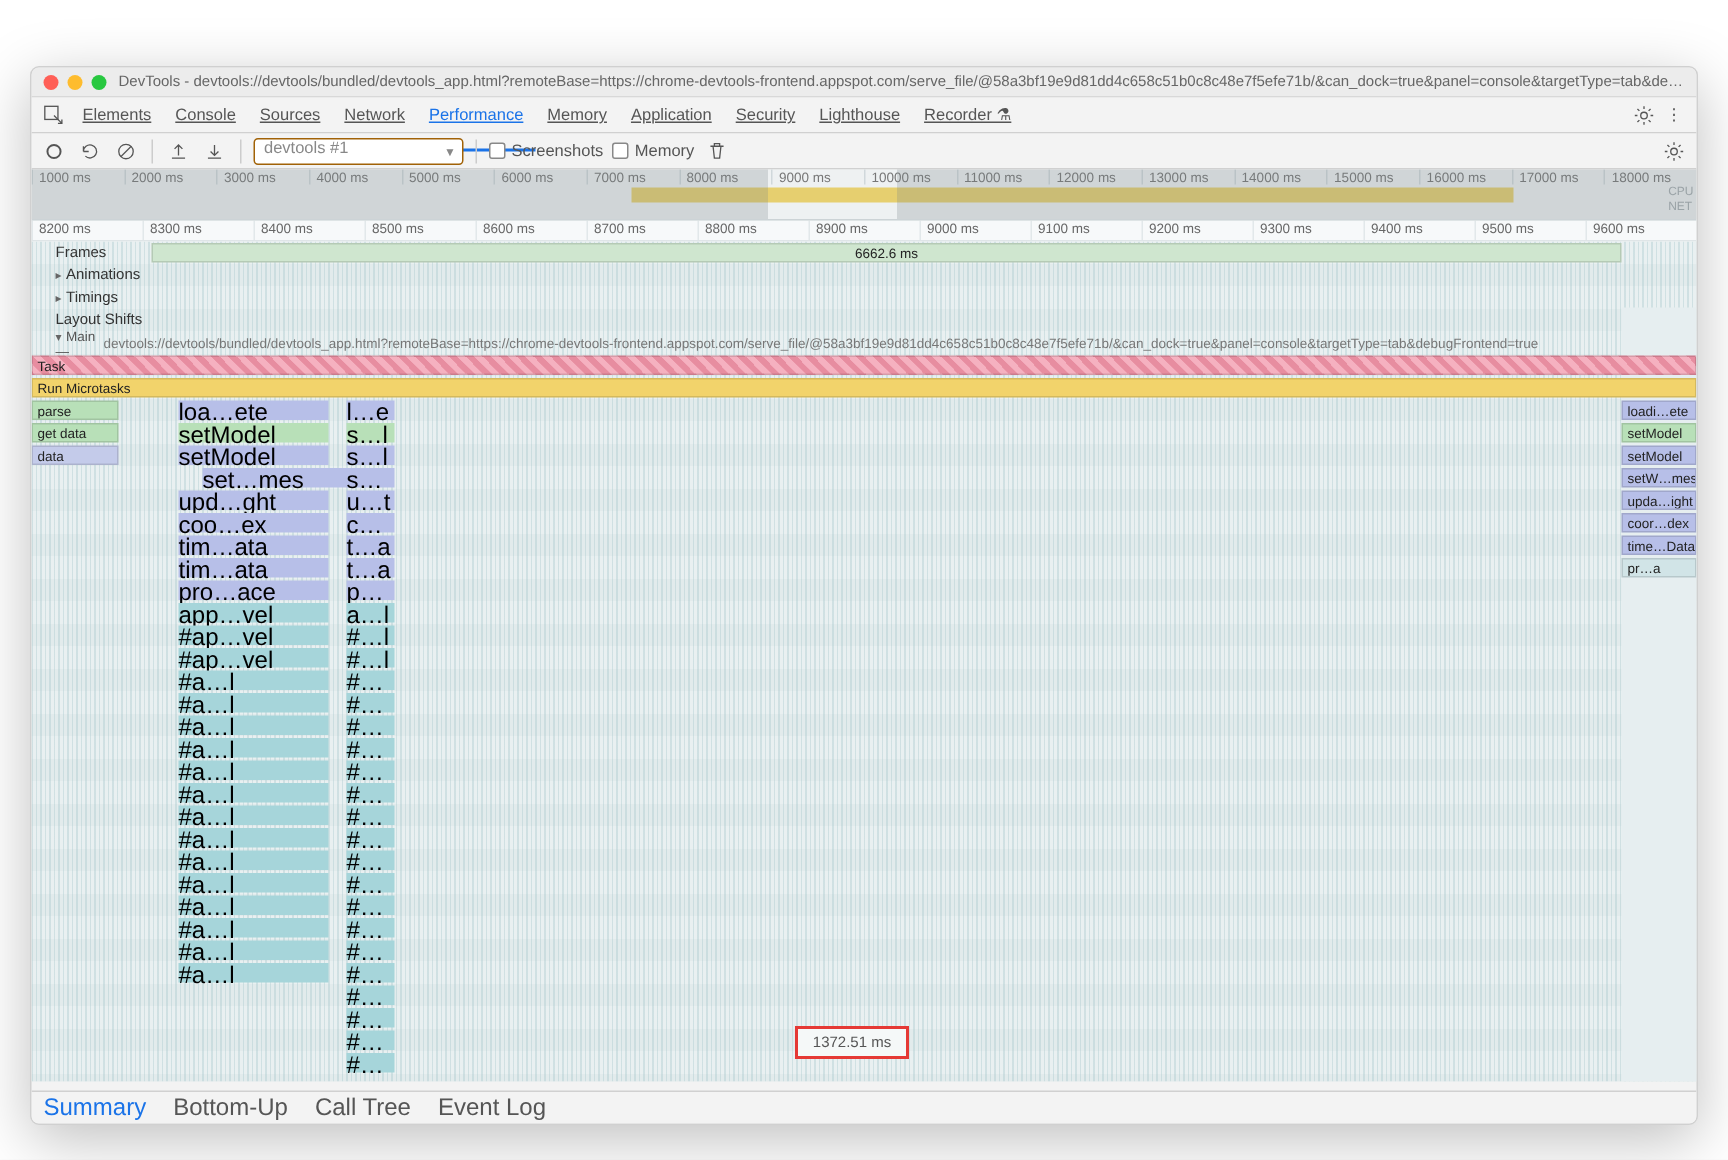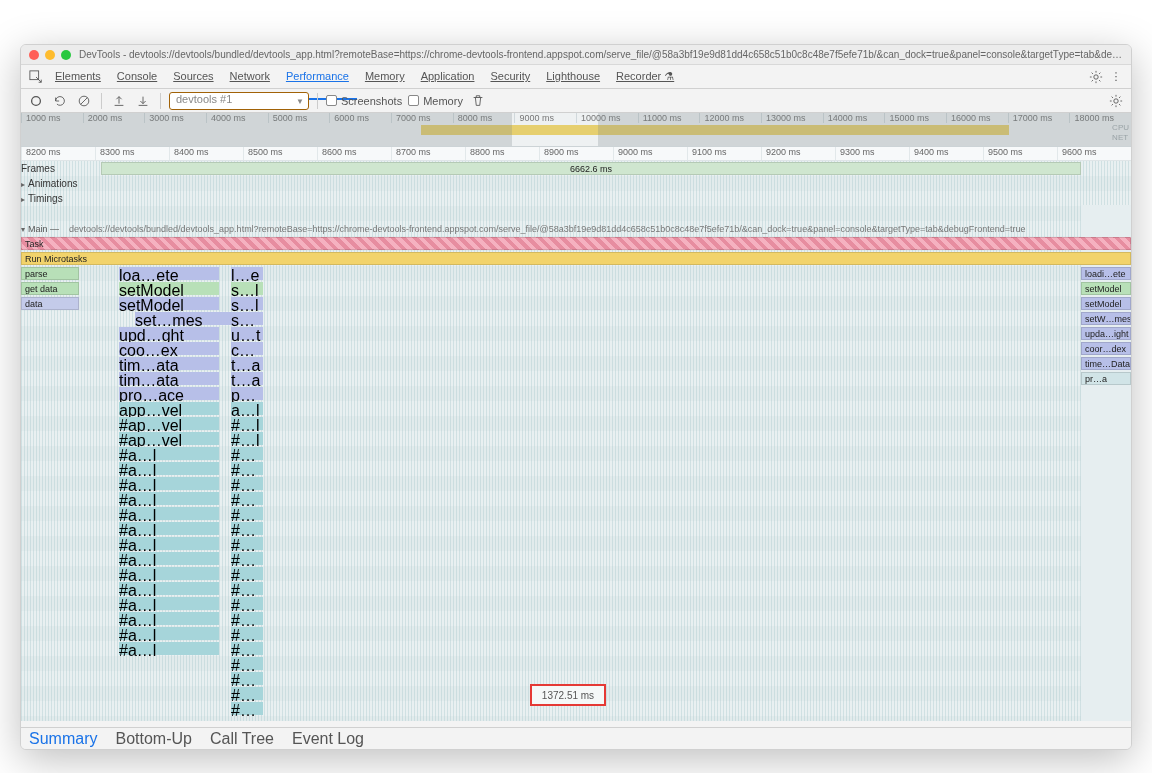--- a/index.html
+++ b/index.html
@@ -127,21 +127,21 @@
   .flame .right-strip {
     position: absolute; top: 44px; right: 0; width: 50px; bottom: 0;
     background: #e6eef0;
   }
   .track-row {
     position: absolute; left: 0; right: 0;
     height: 15px;
     font-size: 10px; color: #333;
     display: flex; align-items: center;
   }
-  .track-row .label { width: 80px; padding-left: 0; background: transparent; z-index: 2; }
+  .track-row .label { width: 80px; padding-left: 16px; background: transparent; z-index: 2; }
   .track-row.group > .label::before {
     content: "▸"; margin-right: 3px; font-size: 8px; color: #666;
   }
   .track-row.open > .label::before { content: "▾"; }
   .track-row .bar {
     position: absolute;
     height: 13px; top: 1px;
     border: 1px solid rgba(0,0,0,0.12);
     font-size: 9px; color: #222;
     padding: 0 3px;
@@ -333,20 +333,23 @@
 
     <div class="track-row" style="top:0px">
       <div class="label">Frames</div>
       <div class="bar c-frame" style="left:80px; right:50px; text-align:center; justify-content:center">6662.6 ms</div>
     </div>
     <div class="track-row group" style="top:30px">
       <div class="label">Timings</div>
     </div>
     <div class="track-row group" style="top:15px">
       <div class="label">Animations</div>
+    </div>
+    <div class="track-row" style="top:45px">
+      <div class="label" style="width:90px">Layout Shifts</div>
     </div>
     <div class="track-row group open" style="top:60px; font-size:9px; color:#555">
       <div class="label" style="width:48px">Main —</div>
       <div style="overflow:hidden; text-overflow:ellipsis; white-space:nowrap; flex:1; font-size:9px; color:#777">devtools://devtools/bundled/devtools_app.html?remoteBase=https://chrome-devtools-frontend.appspot.com/serve_file/@58a3bf19e9d81dd4c658c51b0c8c48e7f5efe71b/&amp;can_dock=true&amp;panel=console&amp;targetType=tab&amp;debugFrontend=true</div>
     </div>
 
     <div id="flame-rows">
         <div class="track-row" style="top: 75px; padding-left: 11px;">
           <div class="bar c-task" style="left: 0px; right: 0px;">Task</div>
         </div>

